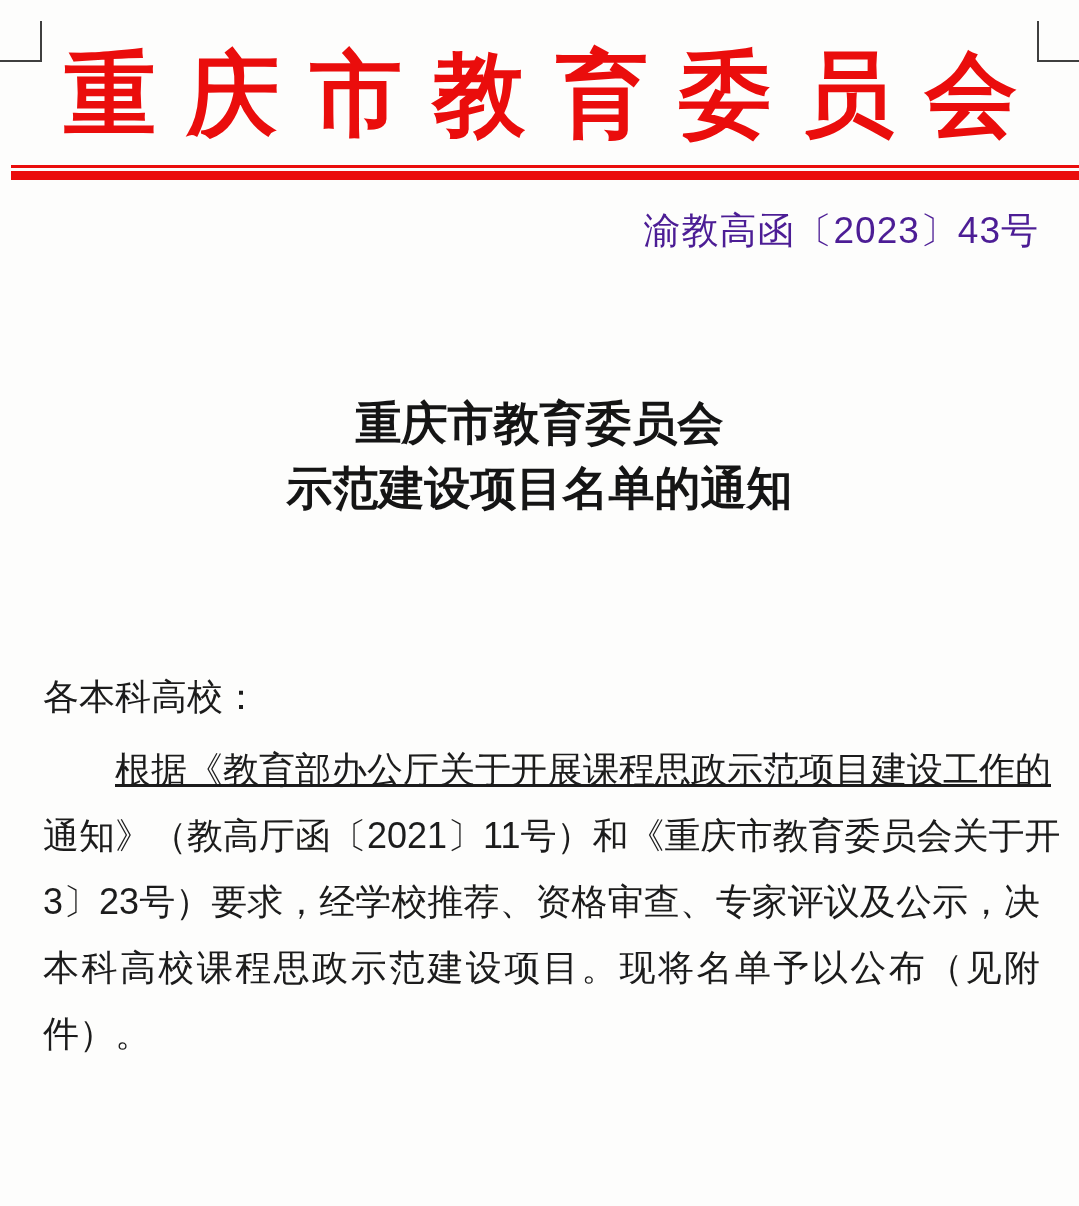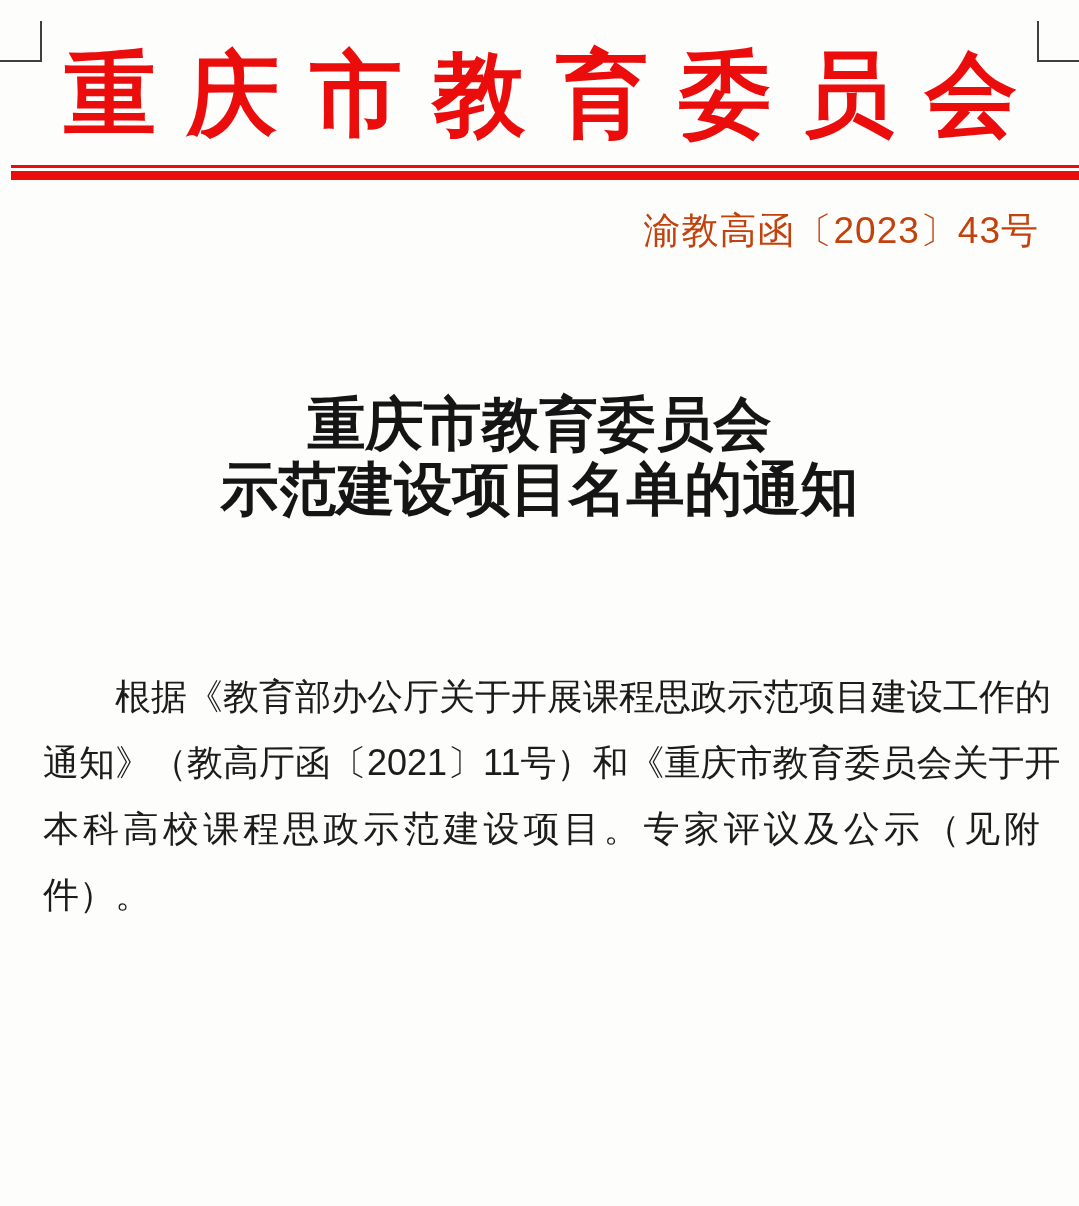--- a/index.html
+++ b/index.html
@@ -59,32 +59,32 @@
   }
   .red-rule .thin  { height: 3px; margin-bottom: 3px; }
   .red-rule .thick { height: 9px; }
   
   .doc-number {
     position: absolute;
     top: 207px;
     right: 40px;
     font-size: 37px;
     line-height: 48px;
-    color: #c2410c;
+    color: #4c1d95;
     letter-spacing: 1px;
   }
   
   .notice-title {
     position: absolute;
     top: 391px;
     left: 0;
     right: 0;
     text-align: center;
     font-weight: 700;
-    font-size: 58px;
+    font-size: 46px;
     line-height: 65px;
     color: #151515;
   }
   
   .doc-body {
     position: absolute;
     top: 664px;
     left: 43px;
     right: 39px;
     font-size: 36px;
@@ -93,21 +93,21 @@
   .salutation {
     line-height: 66px;
     margin-bottom: 7px;
   }
   .bline {
     line-height: 66px;
     text-align: justify;
     text-align-last: justify;
     white-space: nowrap;
   }
-  .bline.first { text-indent: 72px; }
+  .bline.first { text-indent: 72px; text-decoration: underline; }
   .bline.last  { text-align-last: left; white-space: normal; }
 </style>
 </head>
 <body>
 
 <div class="page">
 
   <div class="crop-mark left"></div>
   <div class="crop-mark right"></div>
 
@@ -128,19 +128,21 @@
   </div>
 
   <div class="doc-number">渝教高函〔2023〕43号</div>
 
   <div class="notice-title">
     <div>重庆市教育委员会</div>
     <div>示范建设项目名单的通知</div>
   </div>
 
   <div class="doc-body">
+    <div class="salutation">各本科高校：</div>
     <div class="bline first">根据《教育部办公厅关于开展课程思政示范项目建设工作的</div>
     <div class="bline">通知》（教高厅函〔2021〕11号）和《重庆市教育委员会关于开</div>
-    <div class="bline">本科高校课程思政示范建设项目。专家评议及公示（见附</div>
+    <div class="bline">3〕23号）要求，经学校推荐、资格审查、专家评议及公示，决</div>
+    <div class="bline">本科高校课程思政示范建设项目。现将名单予以公布（见附</div>
     <div class="bline last">件）。</div>
   </div>
 
 </div>
 
 </body></html>

